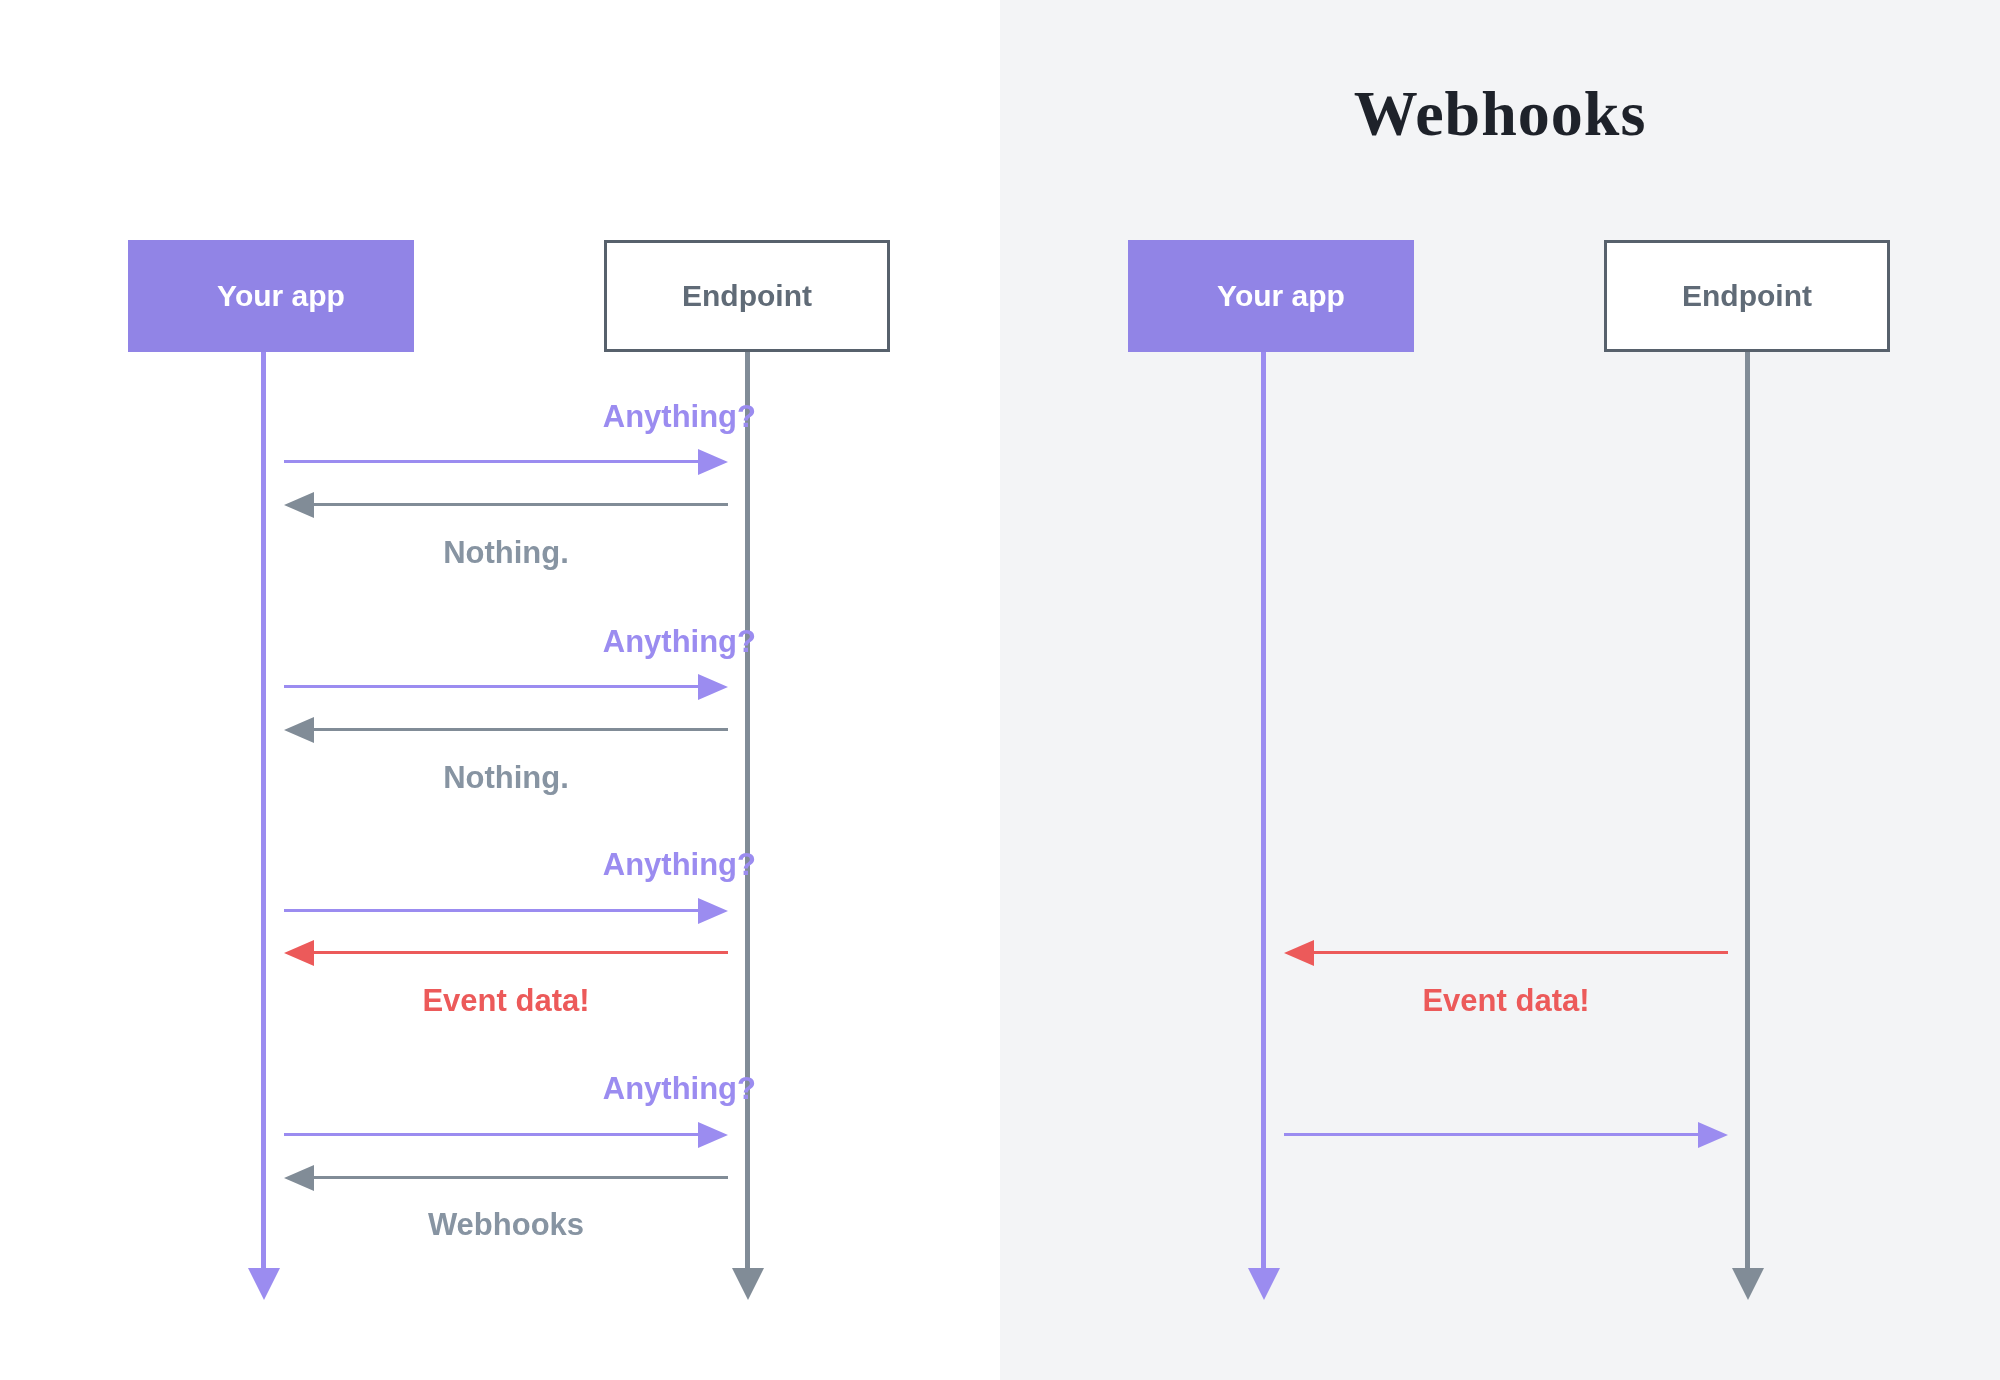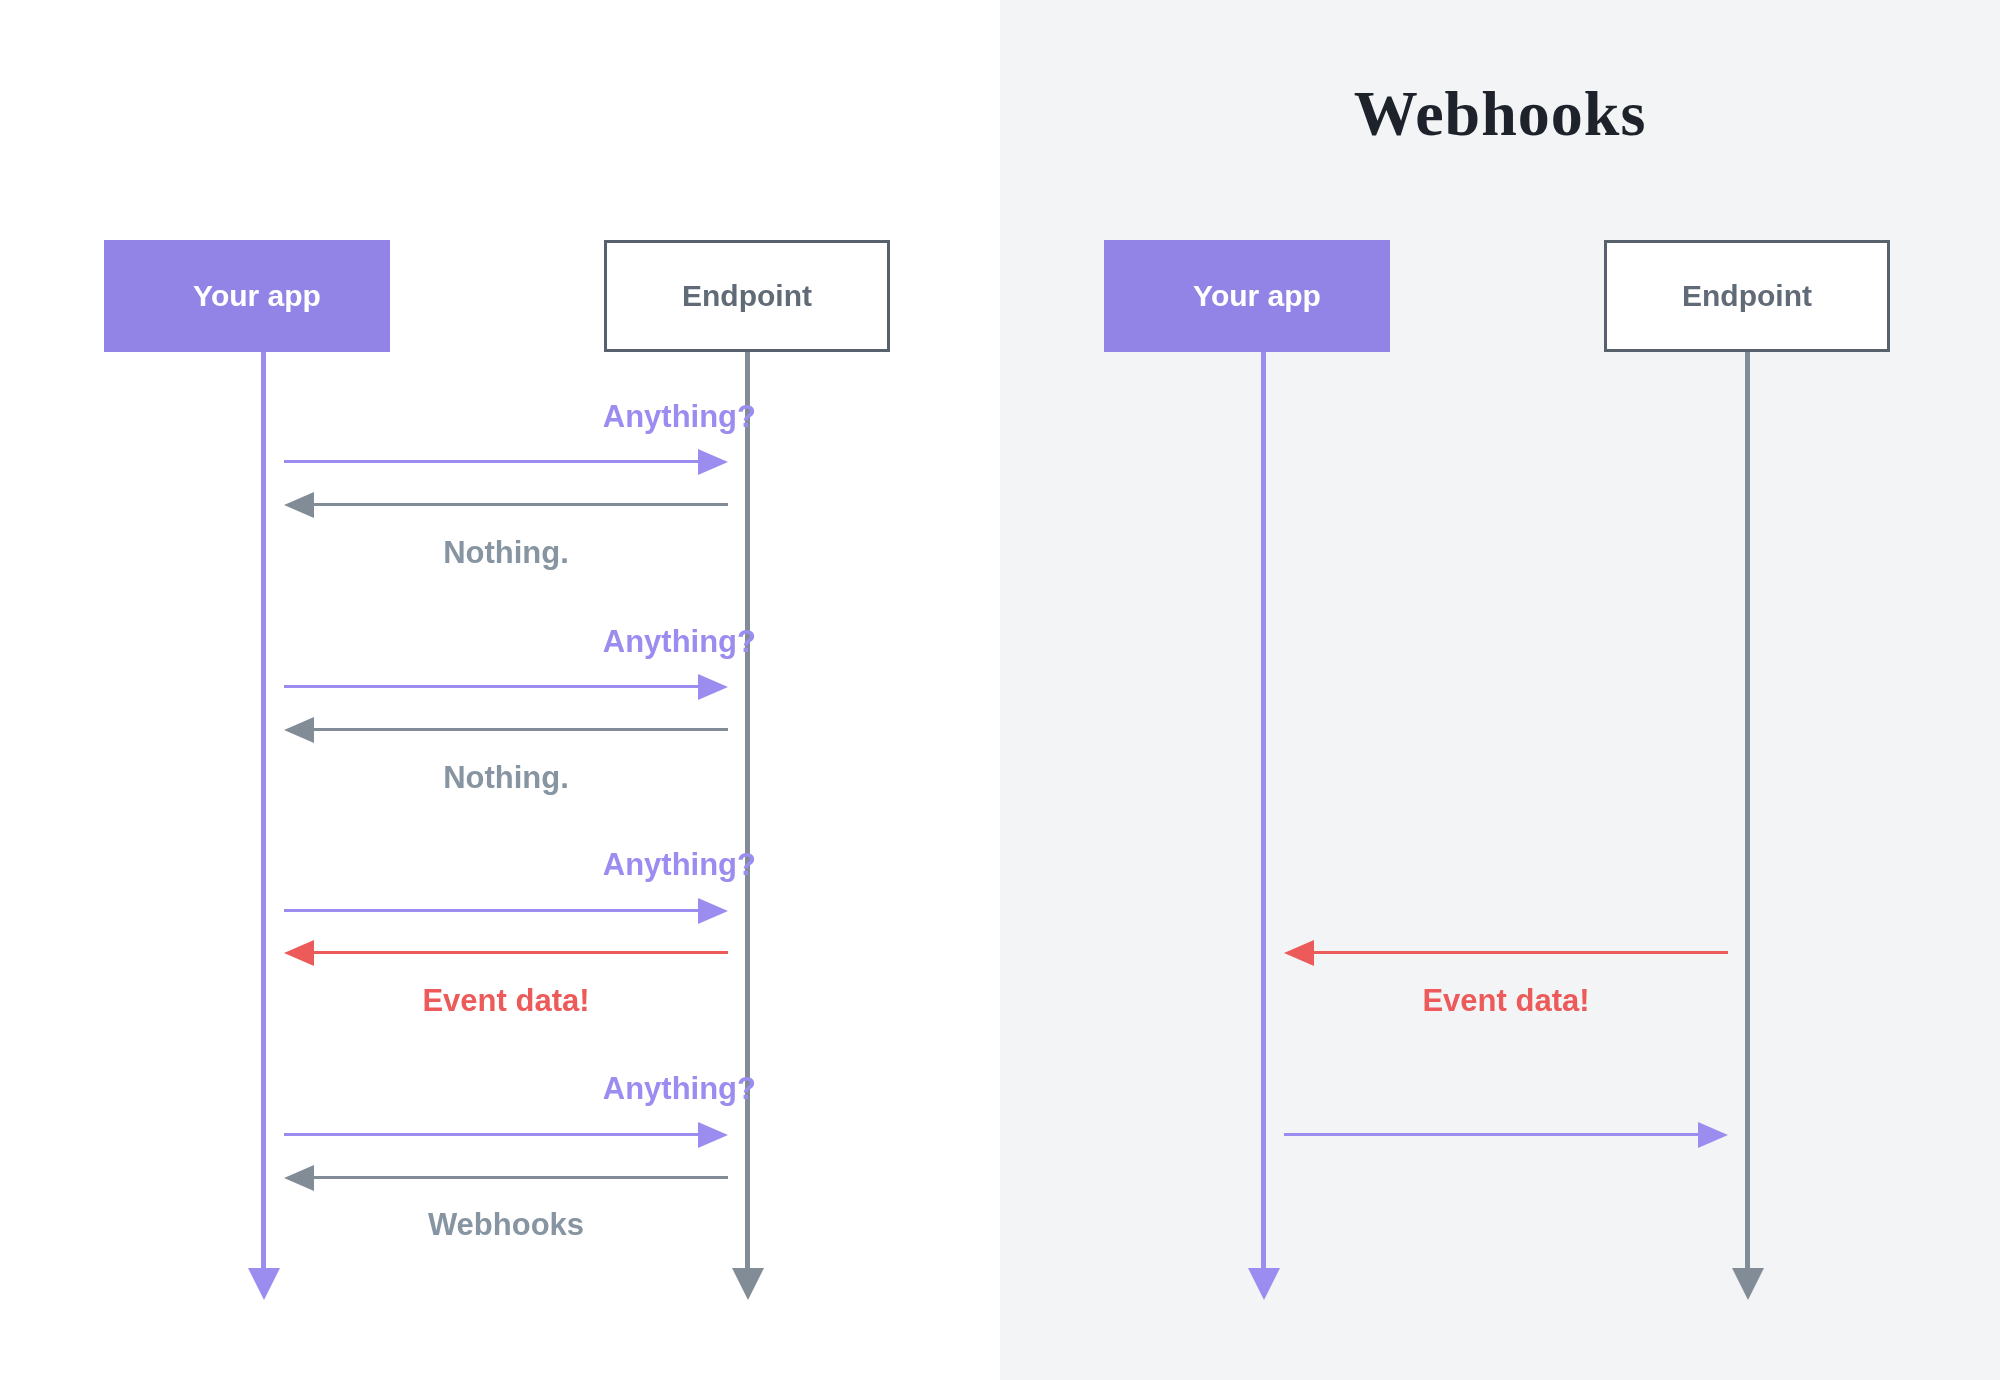--- a/index.html
+++ b/index.html
@@ -16,21 +16,21 @@
     text-align:center;font-family:"Liberation Serif",serif;
     font-weight:700;font-size:64px;line-height:64px;
     color:var(--title,#1e222a);letter-spacing:1px;
   }
 
   .actor{
     position:absolute;top:240px;width:286px;height:112px;
     display:flex;align-items:center;justify-content:center;
     font-weight:700;font-size:30px;box-sizing:border-box;
   }
-  .actor.app{left:104px;background:var(--purple_box,#9184e6);color:#ffffff;padding-left:20px;}
+  .actor.app{left:128px;background:var(--purple_box,#9184e6);color:#ffffff;padding-left:20px;}
   .actor.endpoint{left:604px;background:#ffffff;border:3px solid var(--endpoint_border,#57616c);color:var(--endpoint_text,#606b77);}
 
   .lifeline{position:absolute;top:352px;width:5px;height:920px;}
   .lifeline.app-line{left:261px;background:var(--purple,#9b8cf0);}
   .lifeline.end-line{left:745px;background:var(--gray,#818c97);}
 
   .lifeline-head{position:absolute;top:1268px;width:0;height:0;
     border-left:16px solid transparent;border-right:16px solid transparent;}
   .lifeline-head.app-head{left:248px;border-top:32px solid var(--purple,#9b8cf0);}
   .lifeline-head.end-head{left:732px;border-top:32px solid var(--gray,#818c97);}

